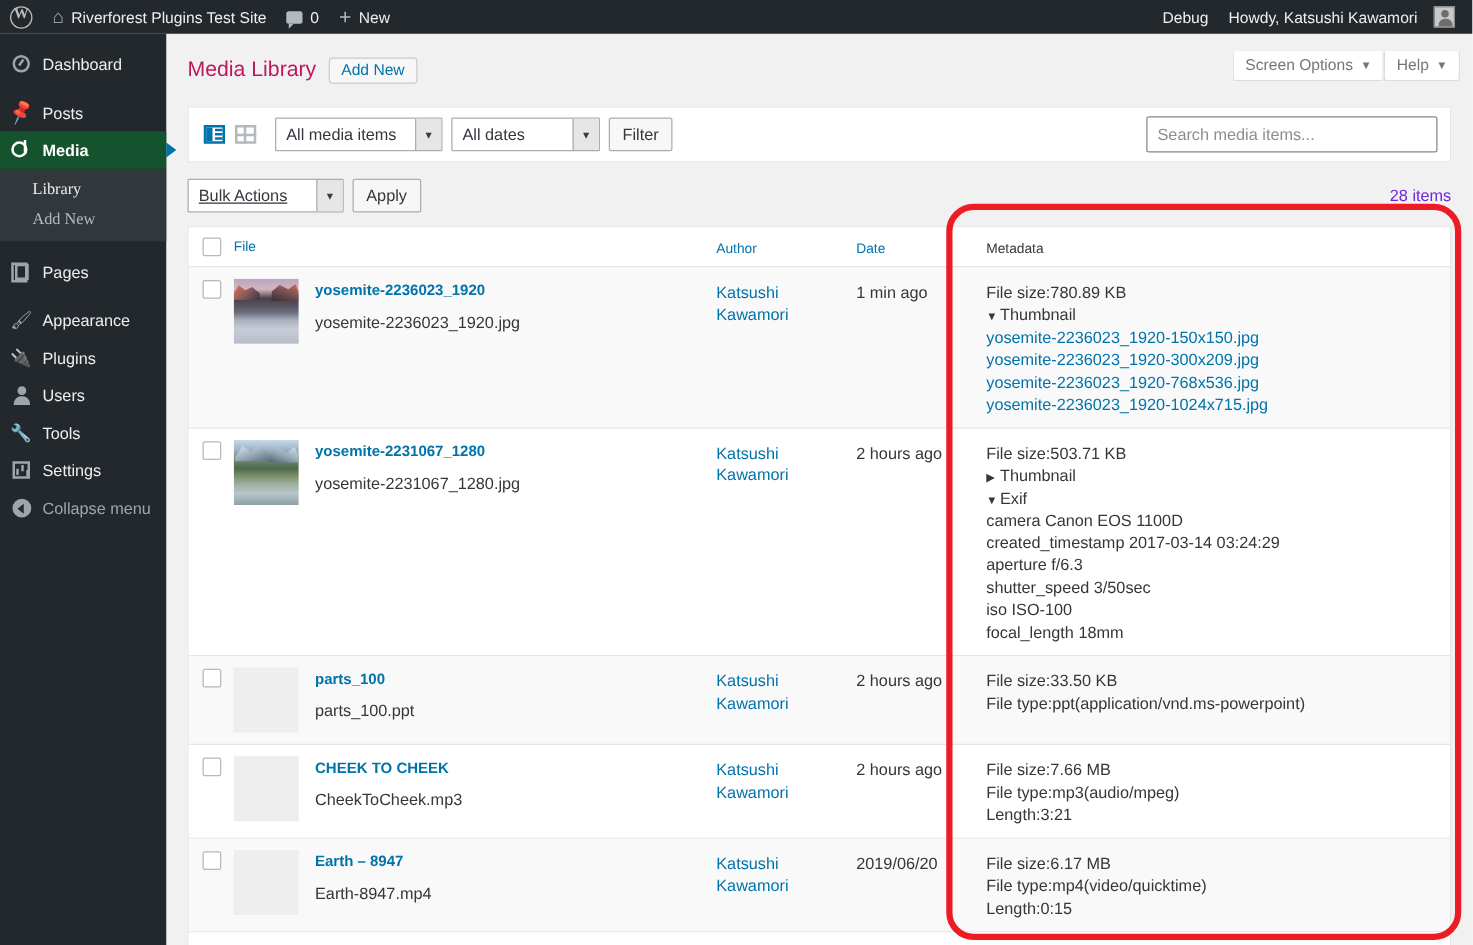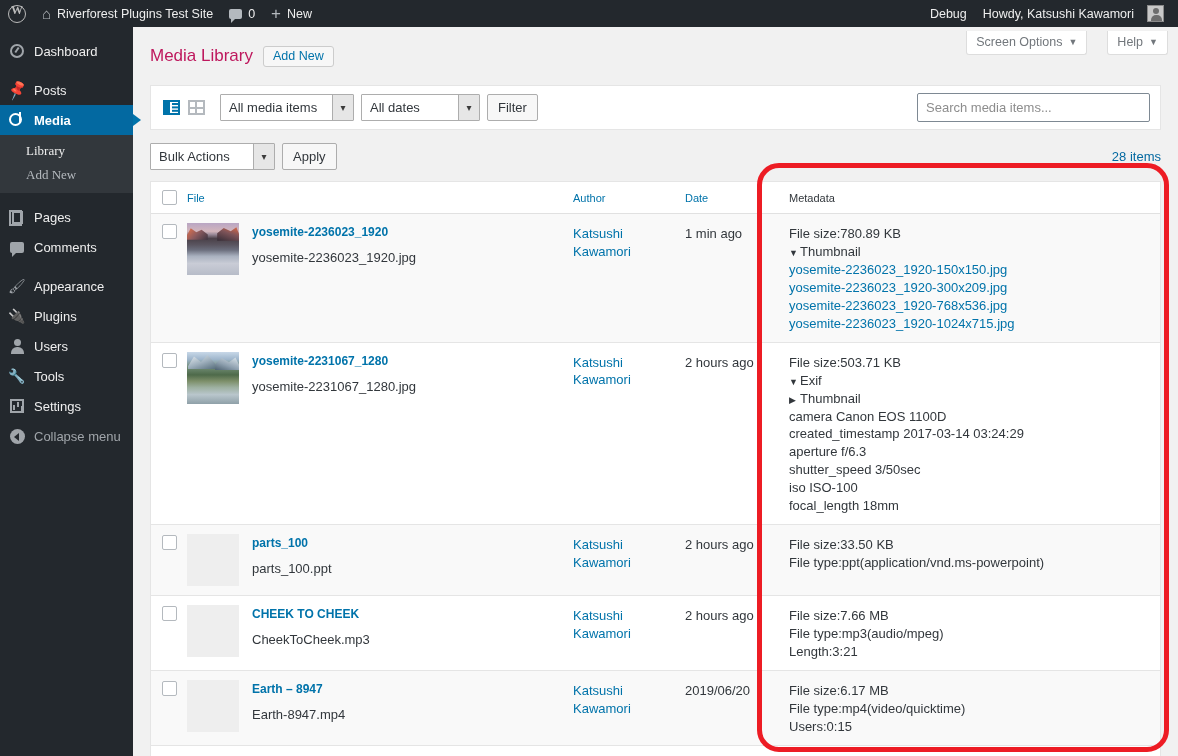--- a/index.html
+++ b/index.html
@@ -74,21 +74,21 @@
     background: #23282d;
     z-index: 30;
   }
   .menu-item {
     display: flex; align-items: center;
     height: 30px; padding-left: 8px; gap: 8px;
     color: #eee; font-size: 13px; position: relative;
   }
   .menu-item.sep-top { margin-top: 9px; }
   .menu-item.current {
-    background: #0369a1; color: #fff; font-weight: 600;
+    background: #14532d; color: #fff; font-weight: 600;
   }
   .menu-item.current::after {
     content: ""; position: absolute; right: -8px; top: 9px;
     border-left: 8px solid #0073aa;
     border-top: 6px solid transparent;
     border-bottom: 6px solid transparent;
   }
   .menu-item.dim { color: #a0a5aa; }
   .mico {
     width: 18px; height: 18px; flex: 0 0 18px;
@@ -121,22 +121,22 @@
   .ic-collapse { width:15px;height:15px;border-radius:50%;background:#a0a5aa;position:relative; }
   .ic-collapse::after { content:"";position:absolute;left:4px;top:4px;border-right:5px solid #23282d;border-top:4px solid transparent;border-bottom:4px solid transparent; }
 
   
   #main {
     position: absolute; top: 27px; left: 133px;
     width: 1045px; height: 729px;
     background: #f1f1f1;
   }
   .screen-meta-links {
-    position: absolute; top: 4px; right: 10px;
-    display: flex; gap: 20px;
+    position: absolute; top: 14px; right: 10px;
+    display: flex; gap: 0;
   }
   .meta-btn {
     background: #fff; border: 1px solid #ddd; border-top: none;
     border-radius: 0 0 3px 3px;
     padding: 4px 9px 5px 9px;
     font-size: 12.5px; color: #72777c;
     display: flex; align-items: center; gap: 6px;
   }
   .caret-dn { font-size: 9px; color: #72777c; }
 
@@ -206,22 +206,22 @@
     display: flex; align-items: center; padding: 0 8px;
     font-size: 13px; color: #8d8d8d;
   }
 
   
   .tablenav-bulk {
     margin: 12px 17px 0 17px;
     display: flex; align-items: center;
     height: 29px;
   }
-  .sel-bulk .val { width: 102px; }
-  .items-count { margin-left: auto; font-size: 13px; color: #0369a1; }
+  .sel-bulk .val { width: 102px; text-decoration: underline; }
+  .items-count { margin-left: auto; font-size: 13px; color: #6d28d9; }
 
   
   .wp-table {
     margin: 10px 17px 0 17px;
     background: #fff; border: 1px solid #e5e5e5;
     border-radius: 0;
   }
   .thead {
     display: flex; align-items: center;
     height: 32px; border-bottom: 1px solid #e1e1e1;
@@ -357,26 +357,20 @@
       <span class="sub dimmed">Add New</span>
     </div>
 
     <div class="menu-item sep-top">
       <span class="mico">
           <span class="ic-pages"></span>
         </span>
       <span>Pages</span>
     </div>
 
-    <div class="menu-item">
-      <span class="mico">
-          <span class="ic-comment"></span>
-        </span>
-      <span>Comments</span>
-    </div>
 
     <div class="menu-item sep-top">
       <span class="mico">🖌</span>
       <span>Appearance</span>
     </div>
 
     <div class="menu-item">
       <span class="mico">🔌</span>
       <span>Plugins</span>
     </div>
@@ -515,22 +509,22 @@
               </span>
               <span class="filenames">
                 <span class="fname-link">yosemite-2231067_1280</span>
                 <span class="fname-plain">yosemite-2231067_1280.jpg</span>
               </span>
             </div>
             <div class="c-auth"><span class="author-link">Katsushi Kawamori</span></div>
             <div class="c-date"><span class="date-txt">2 hours ago</span></div>
             <div class="c-meta">
               <div class="meta-line">File size:503.71 KB</div>
+              <div class="meta-toggle"><span class="tri">▶</span><span>Thumbnail</span></div>
               <div class="meta-toggle"><span class="tri">▼</span><span>Exif</span></div>
-              <div class="meta-toggle"><span class="tri">▶</span><span>Thumbnail</span></div>
               <div class="meta-line">camera Canon EOS 1100D</div>
               <div class="meta-line">created_timestamp 2017-03-14 03:24:29</div>
               <div class="meta-line">aperture f/6.3</div>
               <div class="meta-line">shutter_speed 3/50sec</div>
               <div class="meta-line">iso ISO-100</div>
               <div class="meta-line">focal_length 18mm</div>
             </div>
           </div>
           <div class="trow alt">
             <div class="c-cb">
@@ -578,21 +572,21 @@
               <span class="filenames">
                 <span class="fname-link">Earth – 8947</span>
                 <span class="fname-plain">Earth-8947.mp4</span>
               </span>
             </div>
             <div class="c-auth"><span class="author-link">Katsushi Kawamori</span></div>
             <div class="c-date"><span class="date-txt">2019/06/20</span></div>
             <div class="c-meta">
               <div class="meta-line">File size:6.17 MB</div>
               <div class="meta-line">File type:mp4(video/quicktime)</div>
-              <div class="meta-line">Users:0:15</div>
+              <div class="meta-line">Length:0:15</div>
             </div>
           </div>
           <div class="trow">
             <div class="c-cb"></div>
             <div class="c-file"></div>
             <div class="c-auth"></div>
             <div class="c-date"></div>
             <div class="c-meta"></div>
           </div>
         </div>

